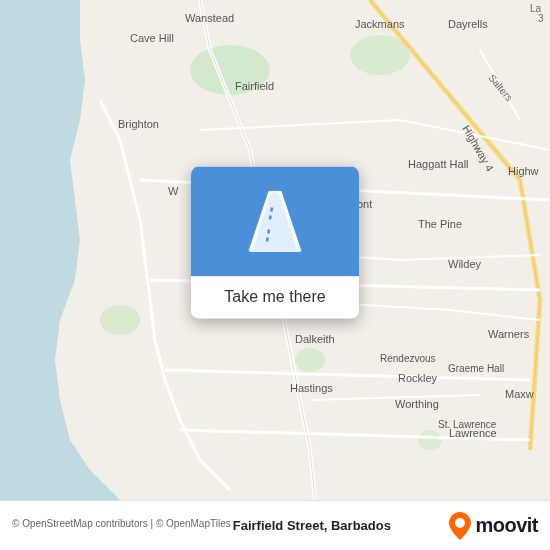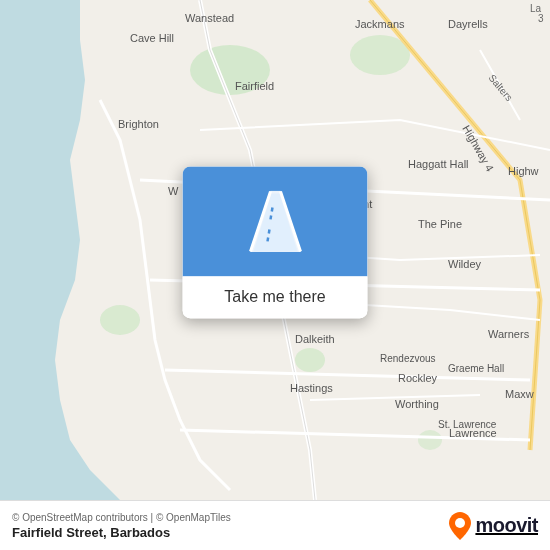--- a/index.html
+++ b/index.html
@@ -19,21 +19,21 @@
       overflow: hidden;
       background-color: #aad3df;
     }
 
     
     #card-overlay {
       position: absolute;
       top: 50%;
       left: 50%;
       transform: translate(-50%, -55%);
-      width: 185px;
+      width: 168px;
       background: white;
       border-radius: 8px;
       box-shadow: 0 4px 15px rgba(0,0,0,0.3);
       overflow: hidden;
       z-index: 10;
     }
 
     #card-icon-area {
       background: #4a90d9;
       height: 110px;
@@ -68,40 +68,39 @@
       border-top: 1px solid #ddd;
       display: flex;
       align-items: center;
       justify-content: space-between;
       padding: 0 12px;
       z-index: 20;
     }
 
     #footer-left {
       display: flex;
-      flex-direction: column;
+      flex-direction: row;
       gap: 2px;
     }
 
     #attribution-text {
       font-size: 10px;
       color: #666;
     }
 
     #location-text {
       font-size: 13px;
       font-weight: 600;
       color: #222;
     }
 
     #moovit-logo {
       display: flex;
       align-items: center;
       gap: 4px;
-      text-decoration: underline;
     }
 
     .moovit-pin {
       width: 22px;
       height: 28px;
     }
 
     .moovit-text {
       font-size: 20px;
       font-weight: 700;

